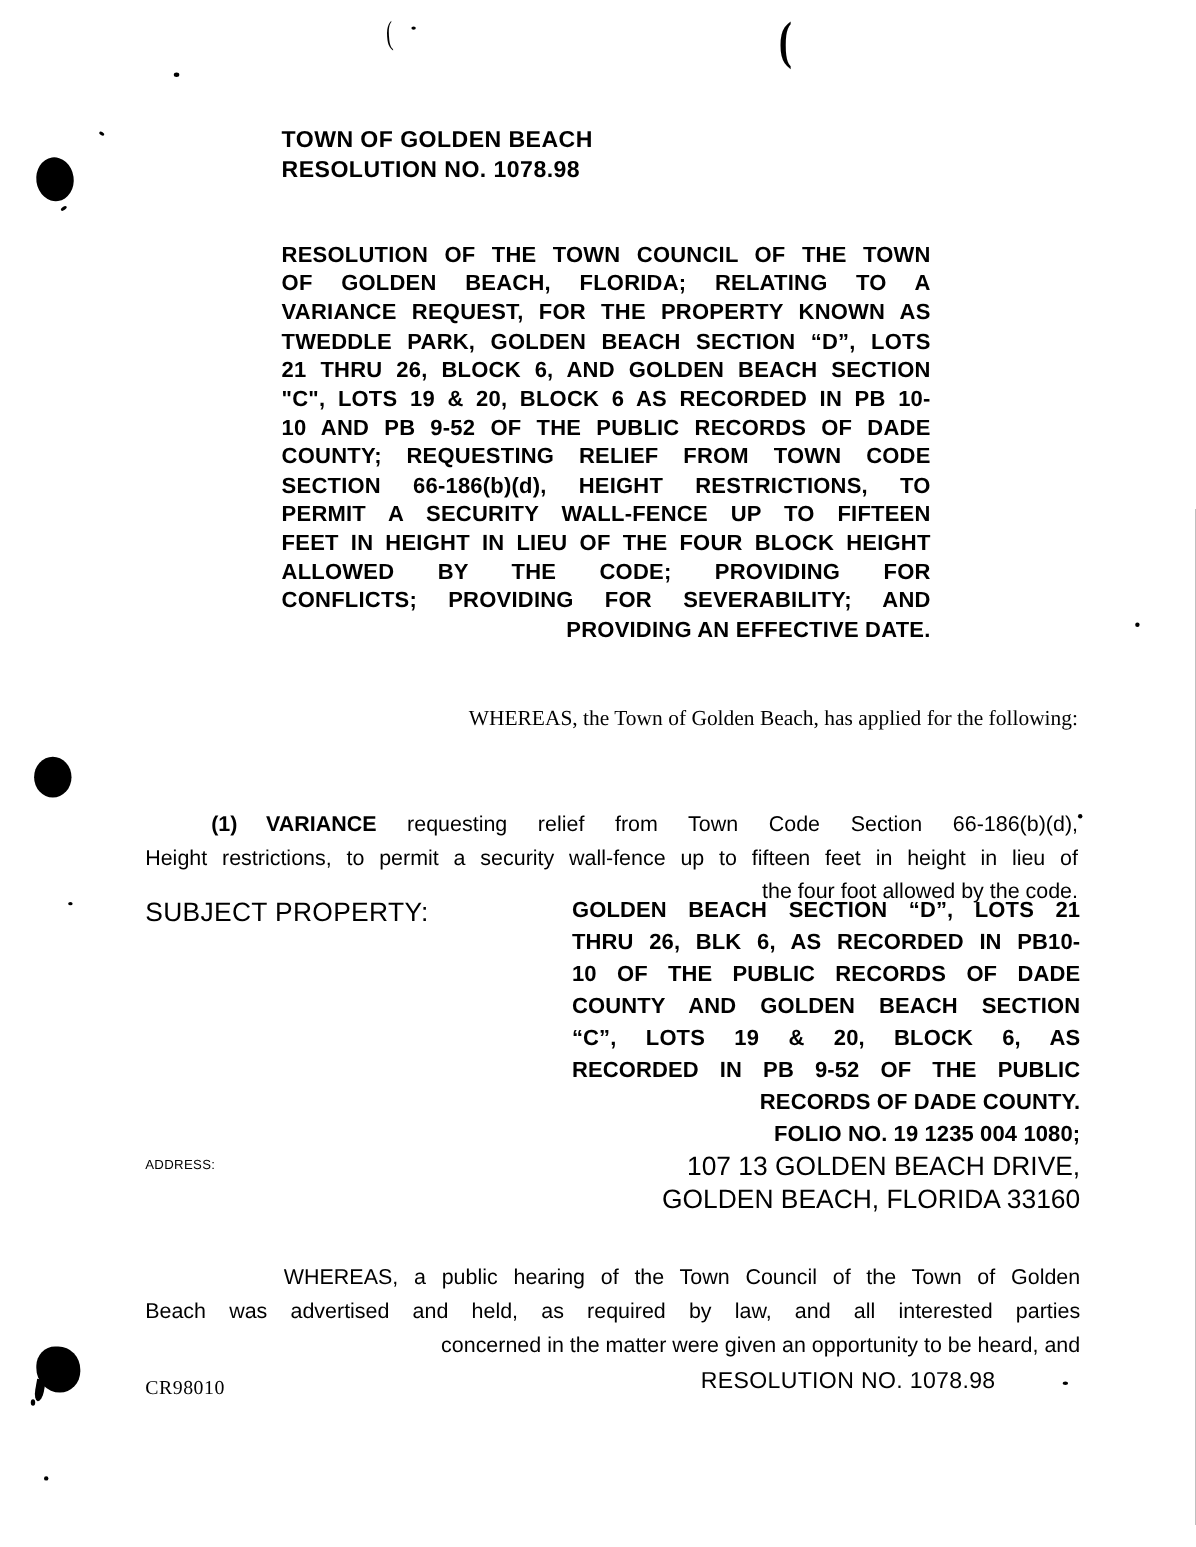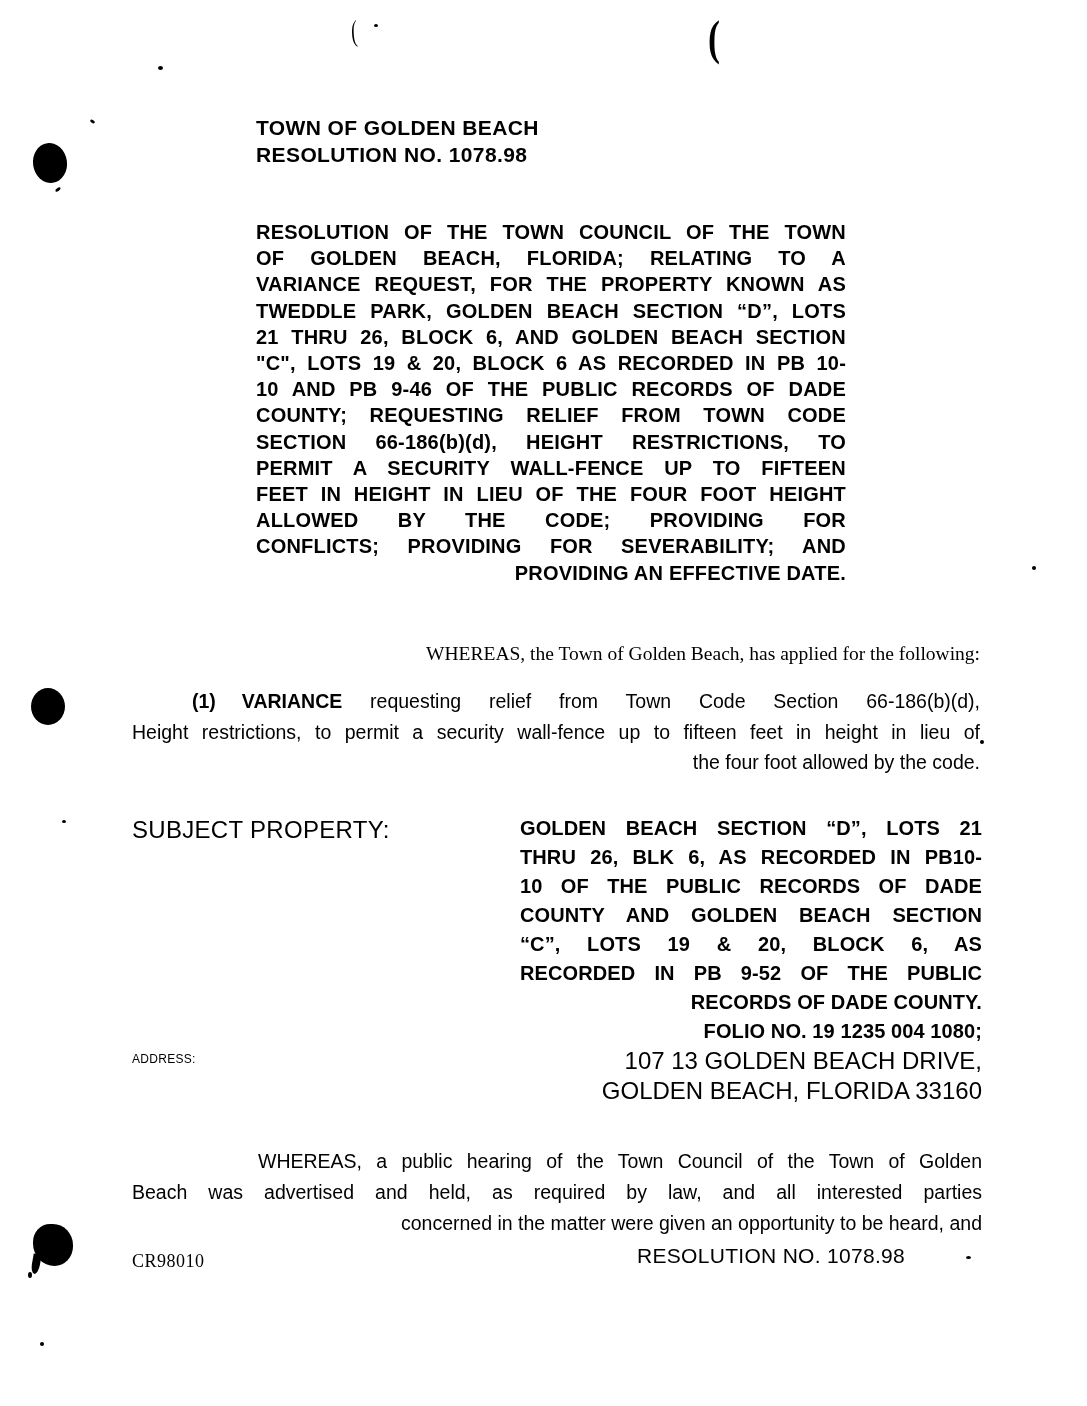--- a/index.html
+++ b/index.html
@@ -29,21 +29,21 @@
   
   .whereas-intro{
     position:absolute; left:132px; top:638px; width:848px;
     font-size:19.5px; line-height:31px;font-family:Liberation Serif, serif;
   }
   .whereas-intro .indent{ padding-left:60px; }
   .variance-par{
     position:absolute; left:132px; top:686px; width:848px;
     font-size:19.5px; line-height:30.5px;
   }
-  .variance-par .first{ padding-left:60px; }
+  .variance-par .first{ padding-left:60px;margin-top:48px; }
   .variance-par .num{ font-weight:bold; margin-right:26px; }
   .variance-par .kw{ font-weight:bold; }
   .sp-label{ position:absolute; left:132px; top:816px; font-size:24px; letter-spacing:.3px; }
   .sp-value{
     position:absolute; left:520px; top:814px; width:462px;
     font-weight:bold; font-size:20px; line-height:29px; letter-spacing:.1px;
   }
   .addr-label{ position:absolute; left:132px; top:1052px; font-size:12px; letter-spacing:.3px;text-align:center; }
   .addr-value{
     position:absolute; left:520px; top:1046px; width:462px;
@@ -103,25 +103,25 @@
     <div>RESOLUTION NO. 1078.98</div>
   </header>
 
   <section class="res-block">
     <div class="jl">RESOLUTION OF THE TOWN COUNCIL OF THE TOWN</div>
     <div class="jl">OF GOLDEN BEACH, FLORIDA; RELATING TO A</div>
     <div class="jl">VARIANCE REQUEST, FOR THE PROPERTY KNOWN AS</div>
     <div class="jl">TWEDDLE PARK, GOLDEN BEACH SECTION “D”, LOTS</div>
     <div class="jl">21 THRU 26, BLOCK 6, AND GOLDEN BEACH SECTION</div>
     <div class="jl">"C", LOTS 19 &amp; 20, BLOCK 6 AS RECORDED IN PB 10-</div>
-    <div class="jl">10 AND PB 9-46 OF THE PUBLIC RECORDS OF DADE</div>
+    <div class="jl">10 AND PB 9-52 OF THE PUBLIC RECORDS OF DADE</div>
     <div class="jl">COUNTY; REQUESTING RELIEF FROM TOWN CODE</div>
     <div class="jl">SECTION 66-186(b)(d), HEIGHT RESTRICTIONS, TO</div>
     <div class="jl">PERMIT A SECURITY WALL-FENCE UP TO FIFTEEN</div>
-    <div class="jl">FEET IN HEIGHT IN LIEU OF THE FOUR FOOT HEIGHT</div>
+    <div class="jl">FEET IN HEIGHT IN LIEU OF THE FOUR BLOCK HEIGHT</div>
     <div class="jl">ALLOWED BY THE CODE; PROVIDING FOR</div>
     <div class="jl">CONFLICTS; PROVIDING FOR SEVERABILITY; AND</div>
     <div class="pl">PROVIDING AN EFFECTIVE DATE.</div>
   </section>
 
   <section class="whereas-intro">
     <div class="pl indent">WHEREAS, the Town of Golden Beach, has applied for the following:</div>
   </section>
 
   <section class="variance-par">

